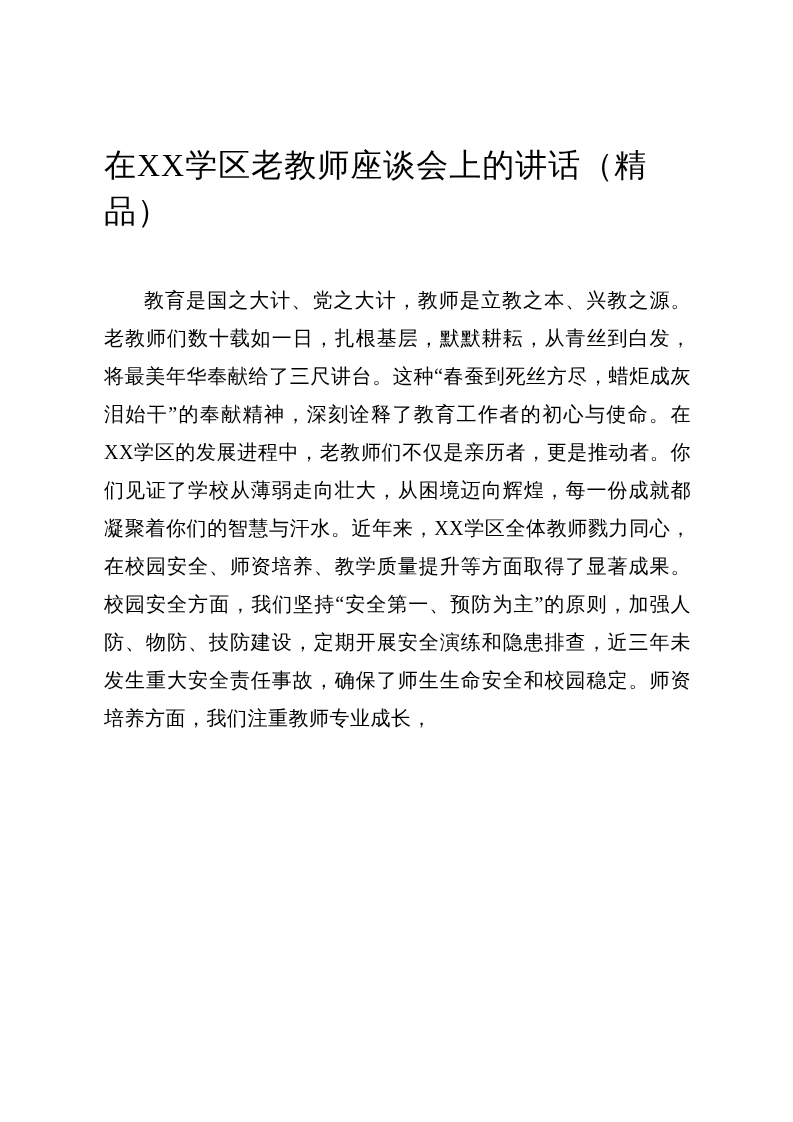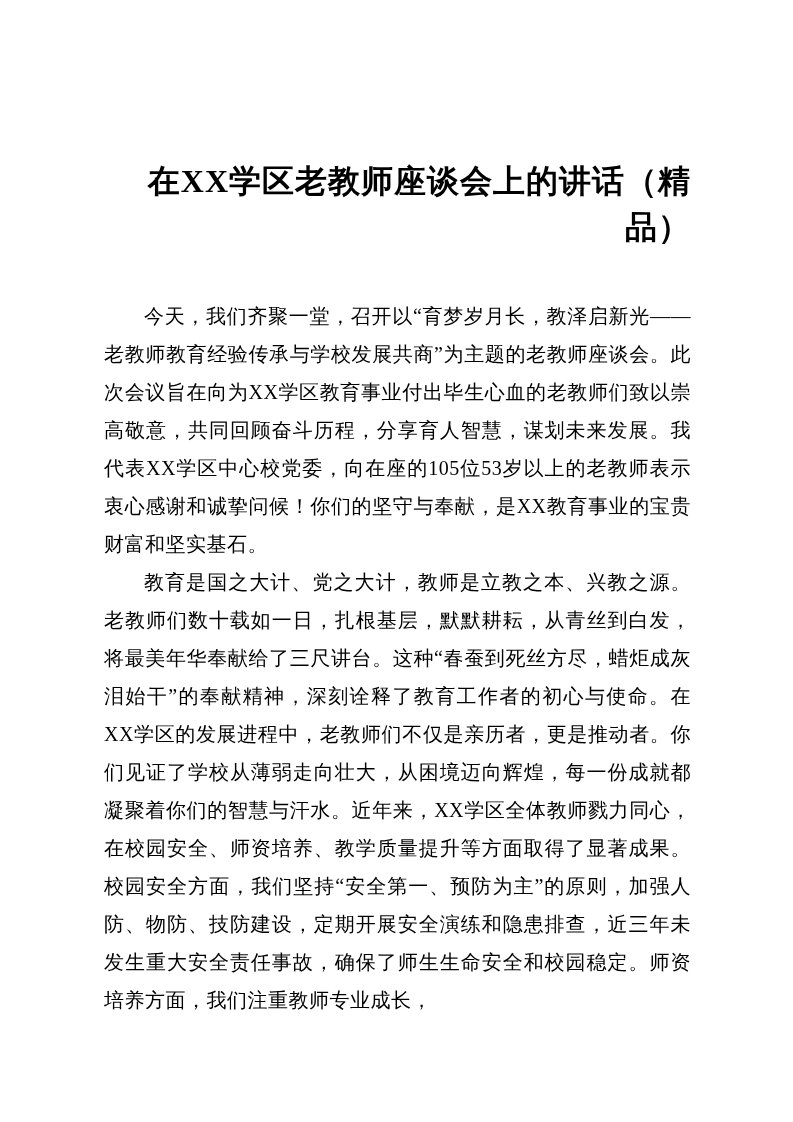--- a/index.html
+++ b/index.html
@@ -16,27 +16,26 @@
     .page {
       width: 793px;
       height: 1122px;
       background: #ffffff;
       padding: 142px 102px 90px 104px;
       overflow: hidden;
     }
 
     .doc-title {
       font-size: 32px;
-      font-weight: 700;
+      font-weight: 400;
       line-height: 1.45;
-      text-align: right;
+      text-align: left;
       letter-spacing: 1px;
       margin-bottom: 46px;
       font-family: "Liberation Serif", "DejaVu Serif", serif;
-      margin-top: 16px;
     }
 
     .doc-body p {
       font-size: 20px;
       line-height: 38px;
       text-align: justify;
       text-justify: inter-ideograph;
       letter-spacing: 0.5px;
       margin: 0;
     }
@@ -48,19 +47,18 @@
 </head>
 <body>
 
 <div class="page">
 
   <h1 class="doc-title">在XX学区老教师座谈会上的讲话（精品）</h1>
 
   <div class="doc-body">
 
 
-    <p class="indent">今天，我们齐聚一堂，召开以“育梦岁月长，教泽启新光——老教师教育经验传承与学校发展共商”为主题的老教师座谈会。此次会议旨在向为XX学区教育事业付出毕生心血的老教师们致以崇高敬意，共同回顾奋斗历程，分享育人智慧，谋划未来发展。我代表XX学区中心校党委，向在座的105位53岁以上的老教师表示衷心感谢和诚挚问候！你们的坚守与奉献，是XX教育事业的宝贵财富和坚实基石。</p>
 
     <p class="indent">教育是国之大计、党之大计，教师是立教之本、兴教之源。老教师们数十载如一日，扎根基层，默默耕耘，从青丝到白发，将最美年华奉献给了三尺讲台。这种“春蚕到死丝方尽，蜡炬成灰泪始干”的奉献精神，深刻诠释了教育工作者的初心与使命。在XX学区的发展进程中，老教师们不仅是亲历者，更是推动者。你们见证了学校从薄弱走向壮大，从困境迈向辉煌，每一份成就都凝聚着你们的智慧与汗水。近年来，XX学区全体教师戮力同心，在校园安全、师资培养、教学质量提升等方面取得了显著成果。校园安全方面，我们坚持“安全第一、预防为主”的原则，加强人防、物防、技防建设，定期开展安全演练和隐患排查，近三年未发生重大安全责任事故，确保了师生生命安全和校园稳定。师资培养方面，我们注重教师专业成长，</p>
 
   </div>
 
 </div>
 
 </body></html>

